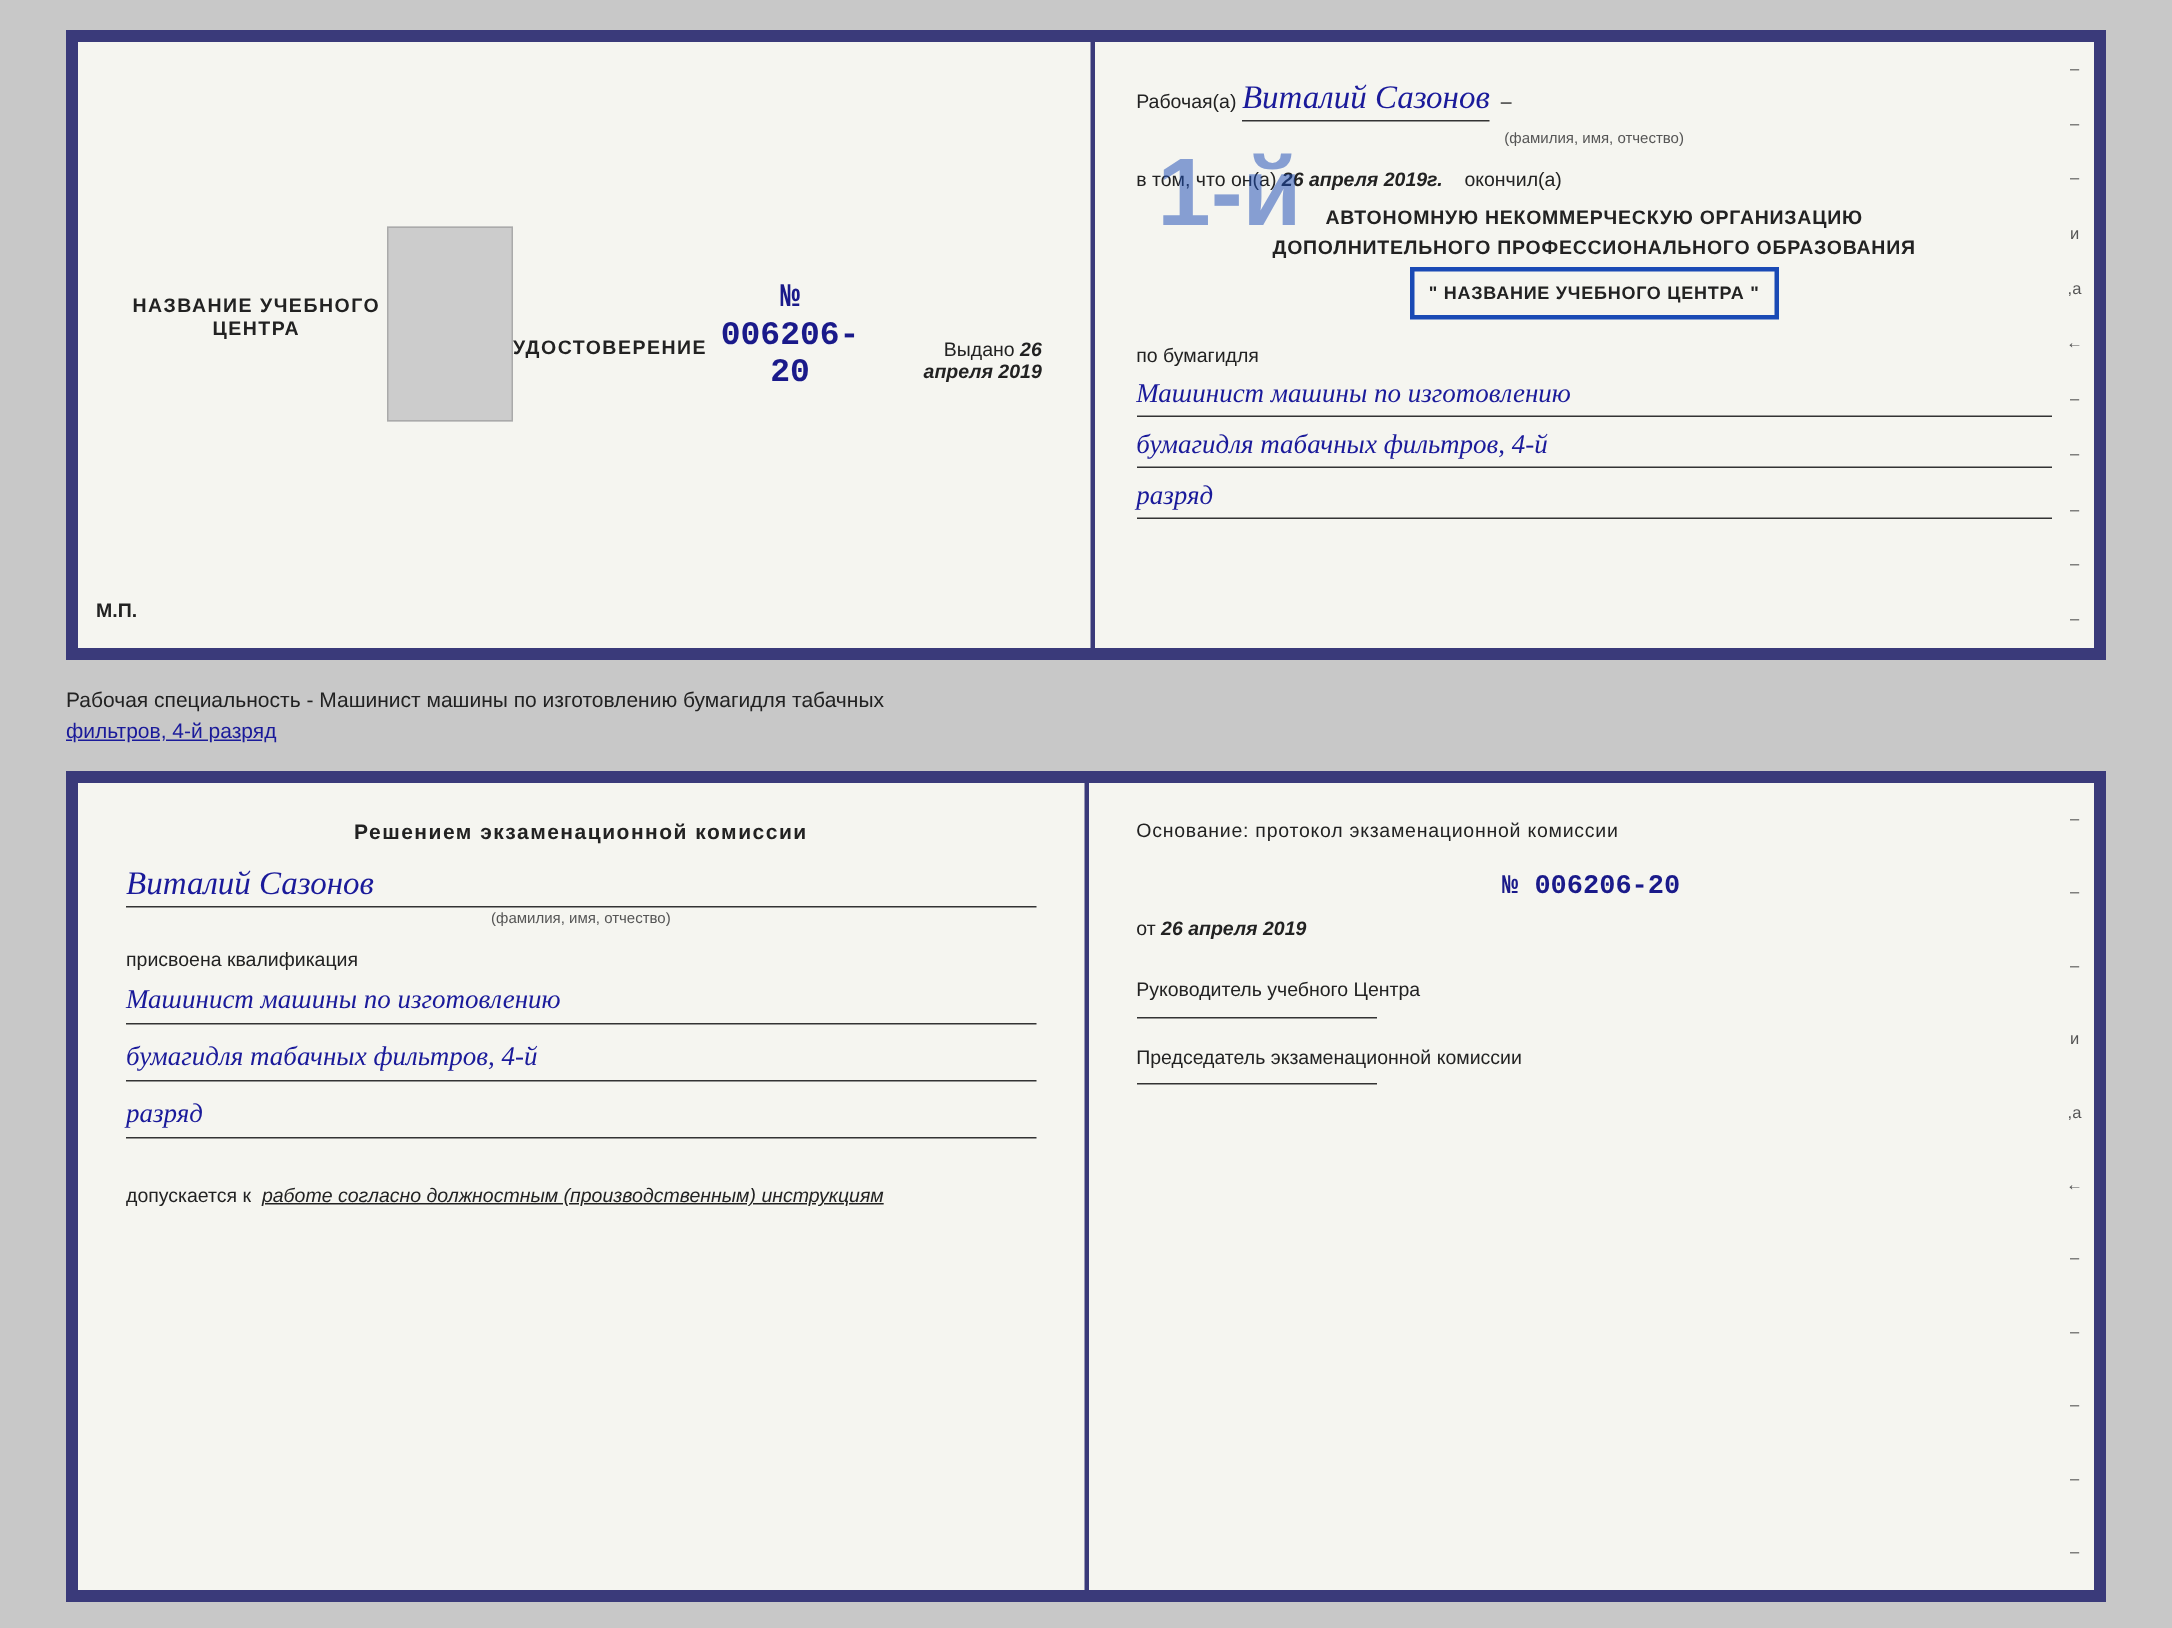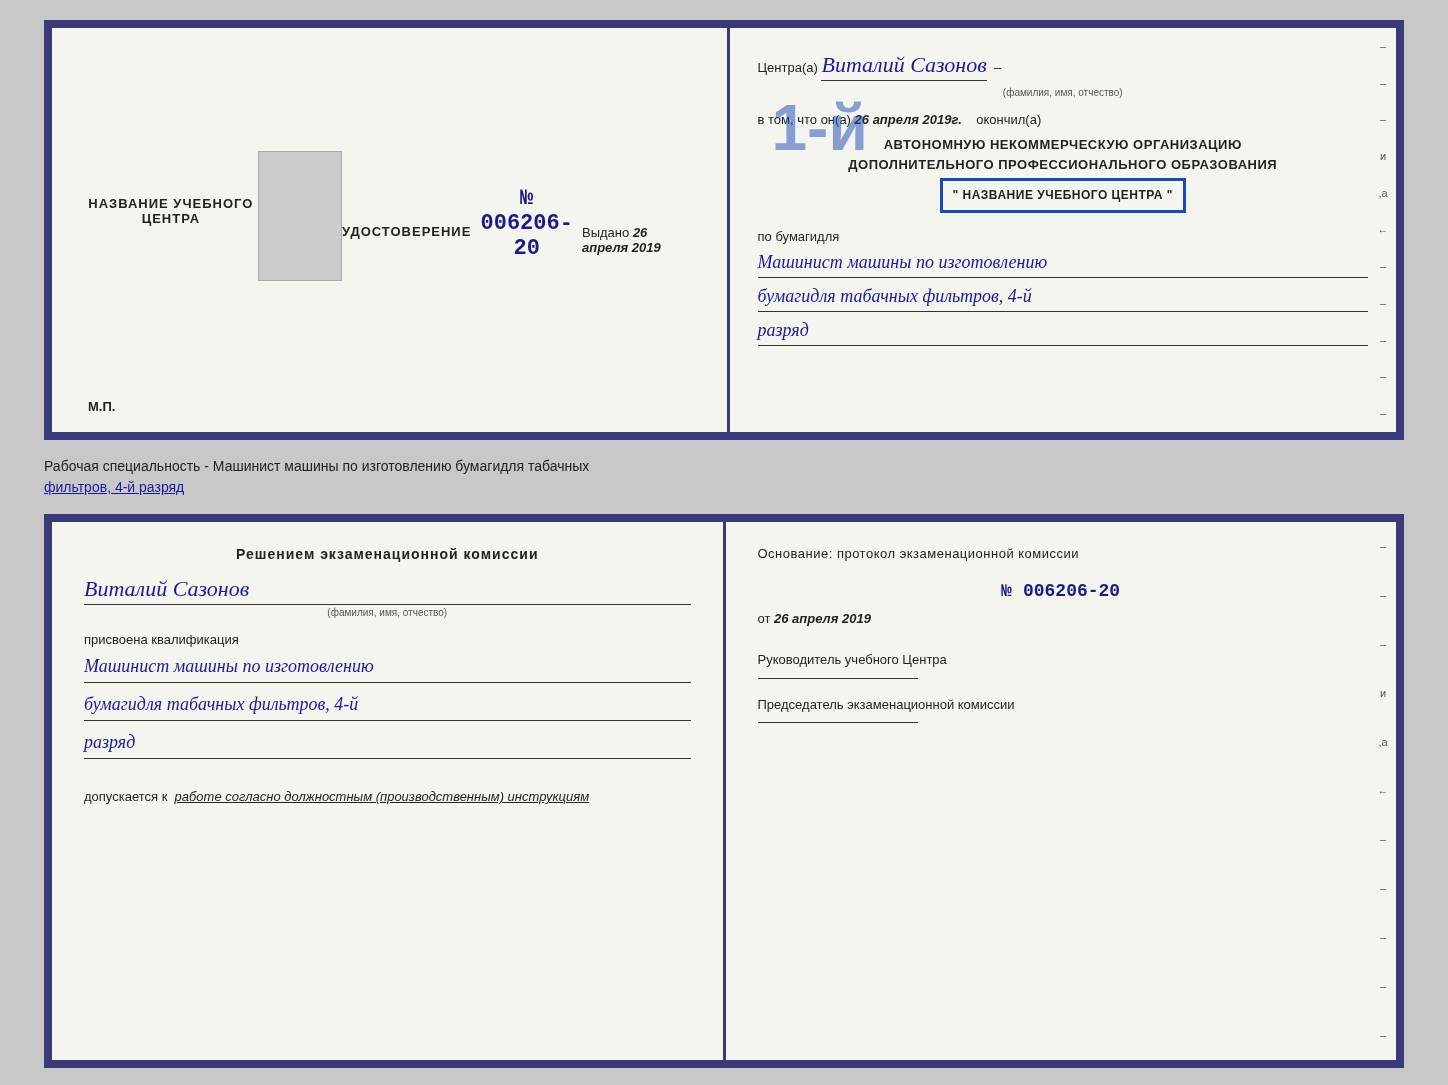--- a/index.html
+++ b/index.html
@@ -106,31 +106,31 @@
       color: #1a1a8a;
       text-align: center;
       margin: 4px 0 20px;
       font-family: 'Courier New', monospace;
     }
 
     .vydano-line {
       font-size: 13px;
       color: #222;
       margin-top: 18px;
-      text-align: left;
+      text-align: right;
     }
     .vydano-date {
       font-style: italic;
       font-weight: bold;
     }
 
     .mp-label {
       position: absolute;
       bottom: 18px;
-      left: 36px;
+      left: 12px;
       font-size: 13px;
       color: #222;
       font-weight: bold;
     }
 
     
     .top-right {
       padding: 24px 28px 24px 28px;
       position: relative;
     }
@@ -354,21 +354,21 @@
       <span class="vydano-date">26 апреля 2019</span>
     </div>
     <div class="mp-label">М.П.</div>
   </div>
 
   <div class="cert-divider"></div>
 
   <div class="cert-half top-right">
 
     <div class="poluchil-line">
-      <span>Центра(а)</span>
+      <span>Рабочая(а)</span>
       <span class="poluchil-name">Виталий Сазонов</span>
       &nbsp;–
     </div>
     <div class="fio-hint">(фамилия, имя, отчество)</div>
 
     <div class="vtom-line">
       <span>в том, что он(а)</span>
       <span class="vtom-date">26 апреля 2019г.</span>
       &nbsp;&nbsp;
       <span class="okonchil">окончил(а)</span>

